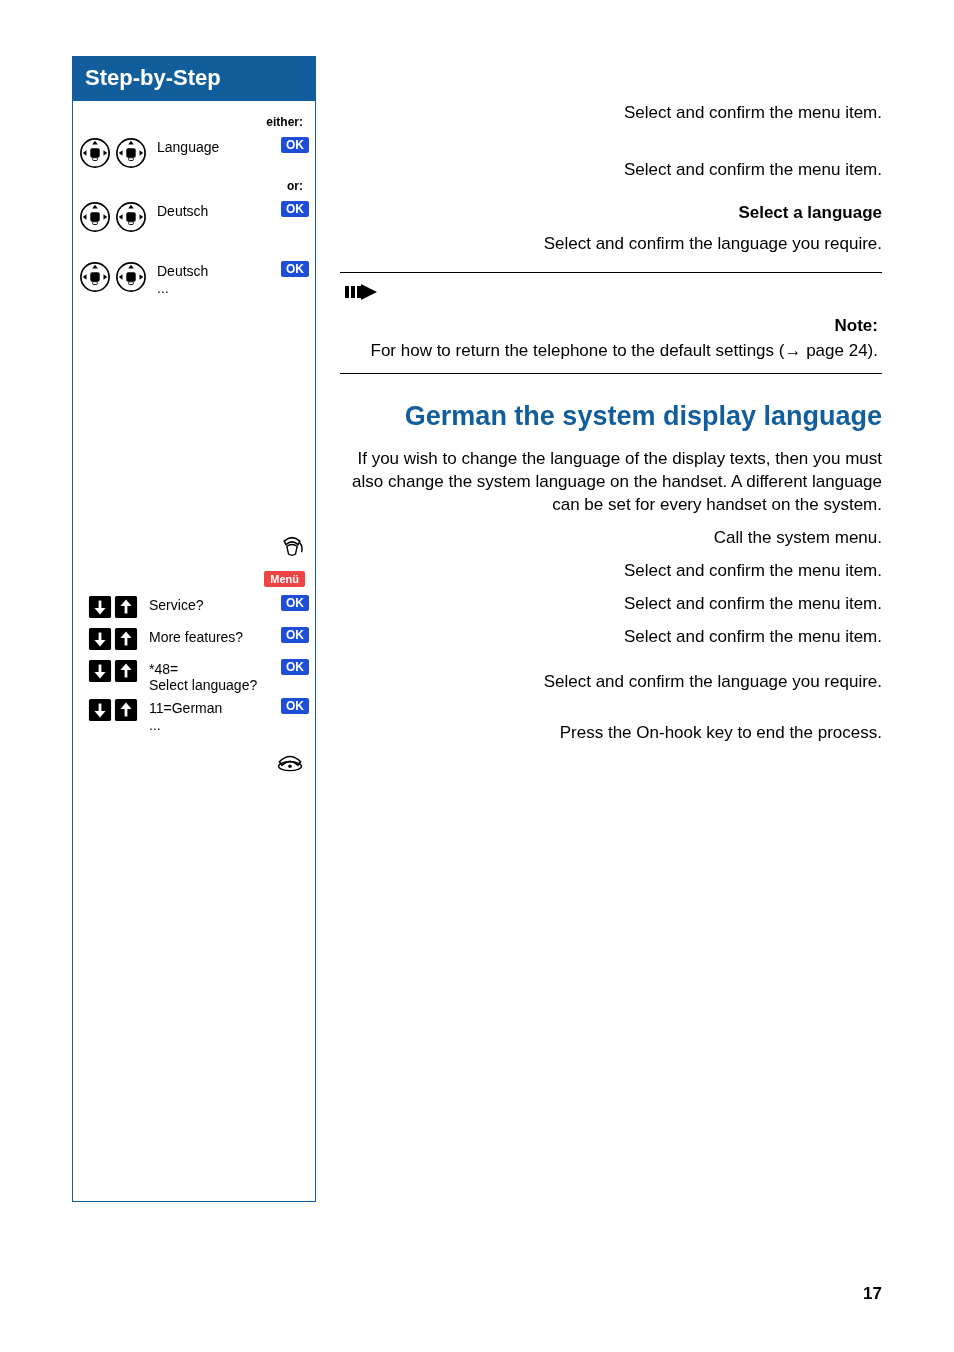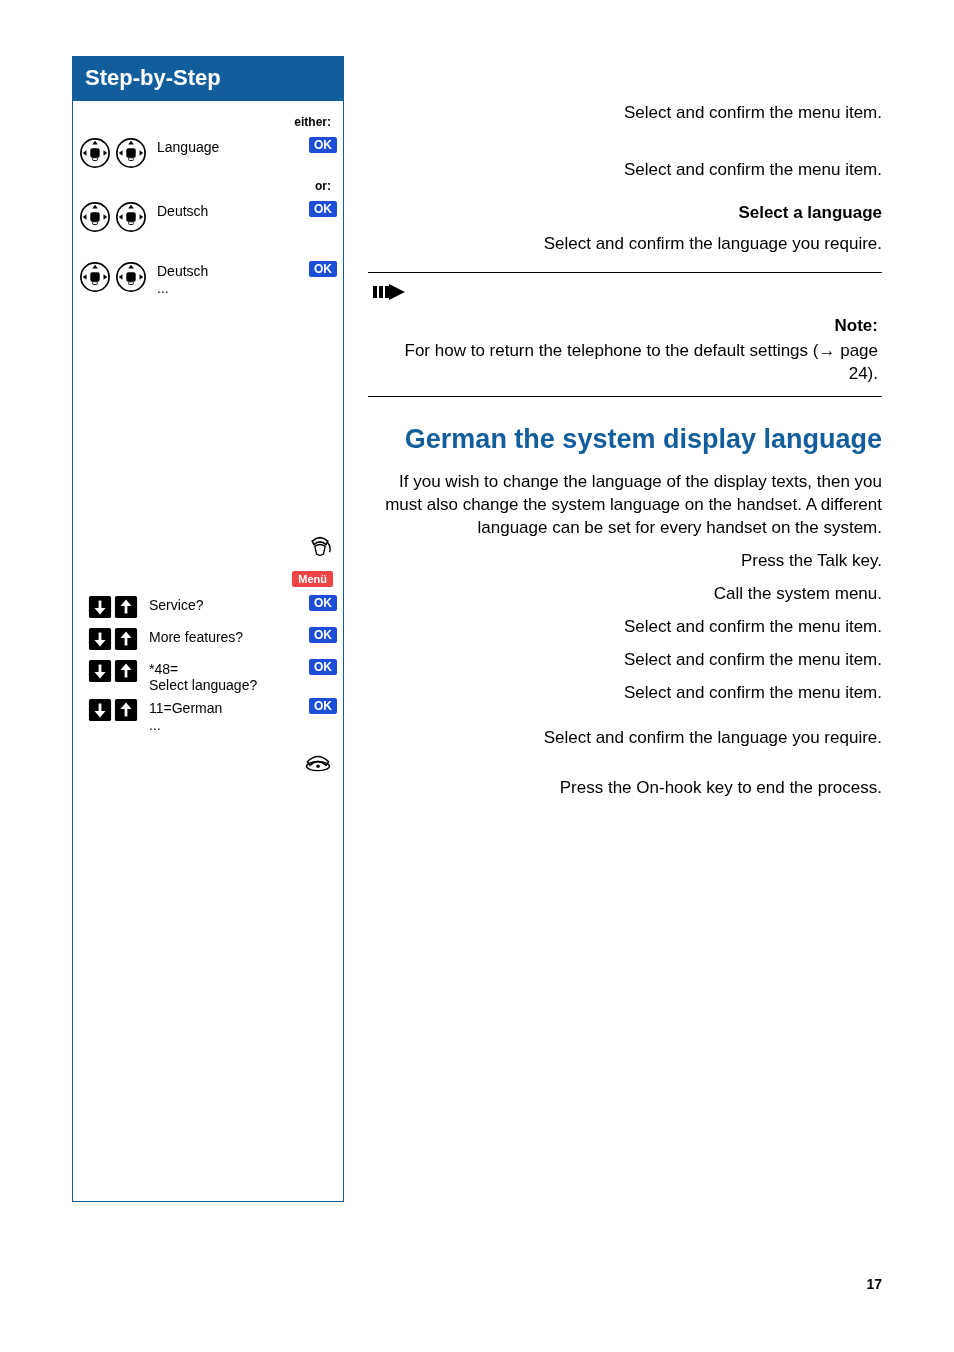--- a/index.html
+++ b/index.html
@@ -20,21 +20,21 @@
     margin-bottom: 18px;
     text-align: right;
     font-weight: bold;
     font-size: 17px;
   }
   .content-area {
     display: flex;
     gap: 24px;
   }
   .sidebar {
-    width: 272px;
+    width: 244px;
     flex-shrink: 0;
     border: 1.5px solid #125e9c;
   }
   .sidebar-header {
     background: #125e9c;
     color: #fff;
     font-weight: bold;
     font-size: 22px;
     padding: 8px 12px 10px 12px;
     font-family: Arial, Helvetica, sans-serif;
@@ -136,24 +136,24 @@
     color: #125e9c;
     font-weight: bold;
     font-size: 27px;
     margin: 10px 0 14px 0;
     font-stretch: condensed;
   }
   .para { margin-bottom: 14px; }
   .action-line { margin-bottom: 14px; }
   .page-number {
     position: absolute;
-    bottom: 60px;
+    bottom: 48px;
     right: 72px;
     font-weight: bold;
-    font-size: 14px;
+    font-size: 17px;
   }
   
   svg { display: block; }
 </style>
 </head>
 <body>
 
 <svg width="0" height="0" style="position:absolute">
   <defs>
 
@@ -396,21 +396,20 @@
           <div class="note-title">Note:</div>
           <p>
             <span>For how to return the telephone to the default settings (</span><span>→</span><span> page 24).</span>
           </p>
         </div>
       </div>
 
       <div class="h2">German the system display language</div>
       <p class="para">If you wish to change the language of the display texts, then you must also change the system language on the handset. A different language can be set for every handset on the system.</p>
 
-      <p class="action-line">Press the Talk key.</p>
       <p class="action-line">Call the system menu.</p>
       <p class="action-line" style="margin-bottom:10px;">Select and confirm the menu item.</p>
       <p class="action-line" style="margin-bottom:10px;">Select and confirm the menu item.</p>
       <p class="action-line" style="margin-bottom:22px;">Select and confirm the menu item.</p>
       <p class="action-line" style="margin-bottom:28px;">Select and confirm the language you require.</p>
       <p class="action-line">Press the On-hook key to end the process.</p>
     </div>
   </div>
 </div>
 

